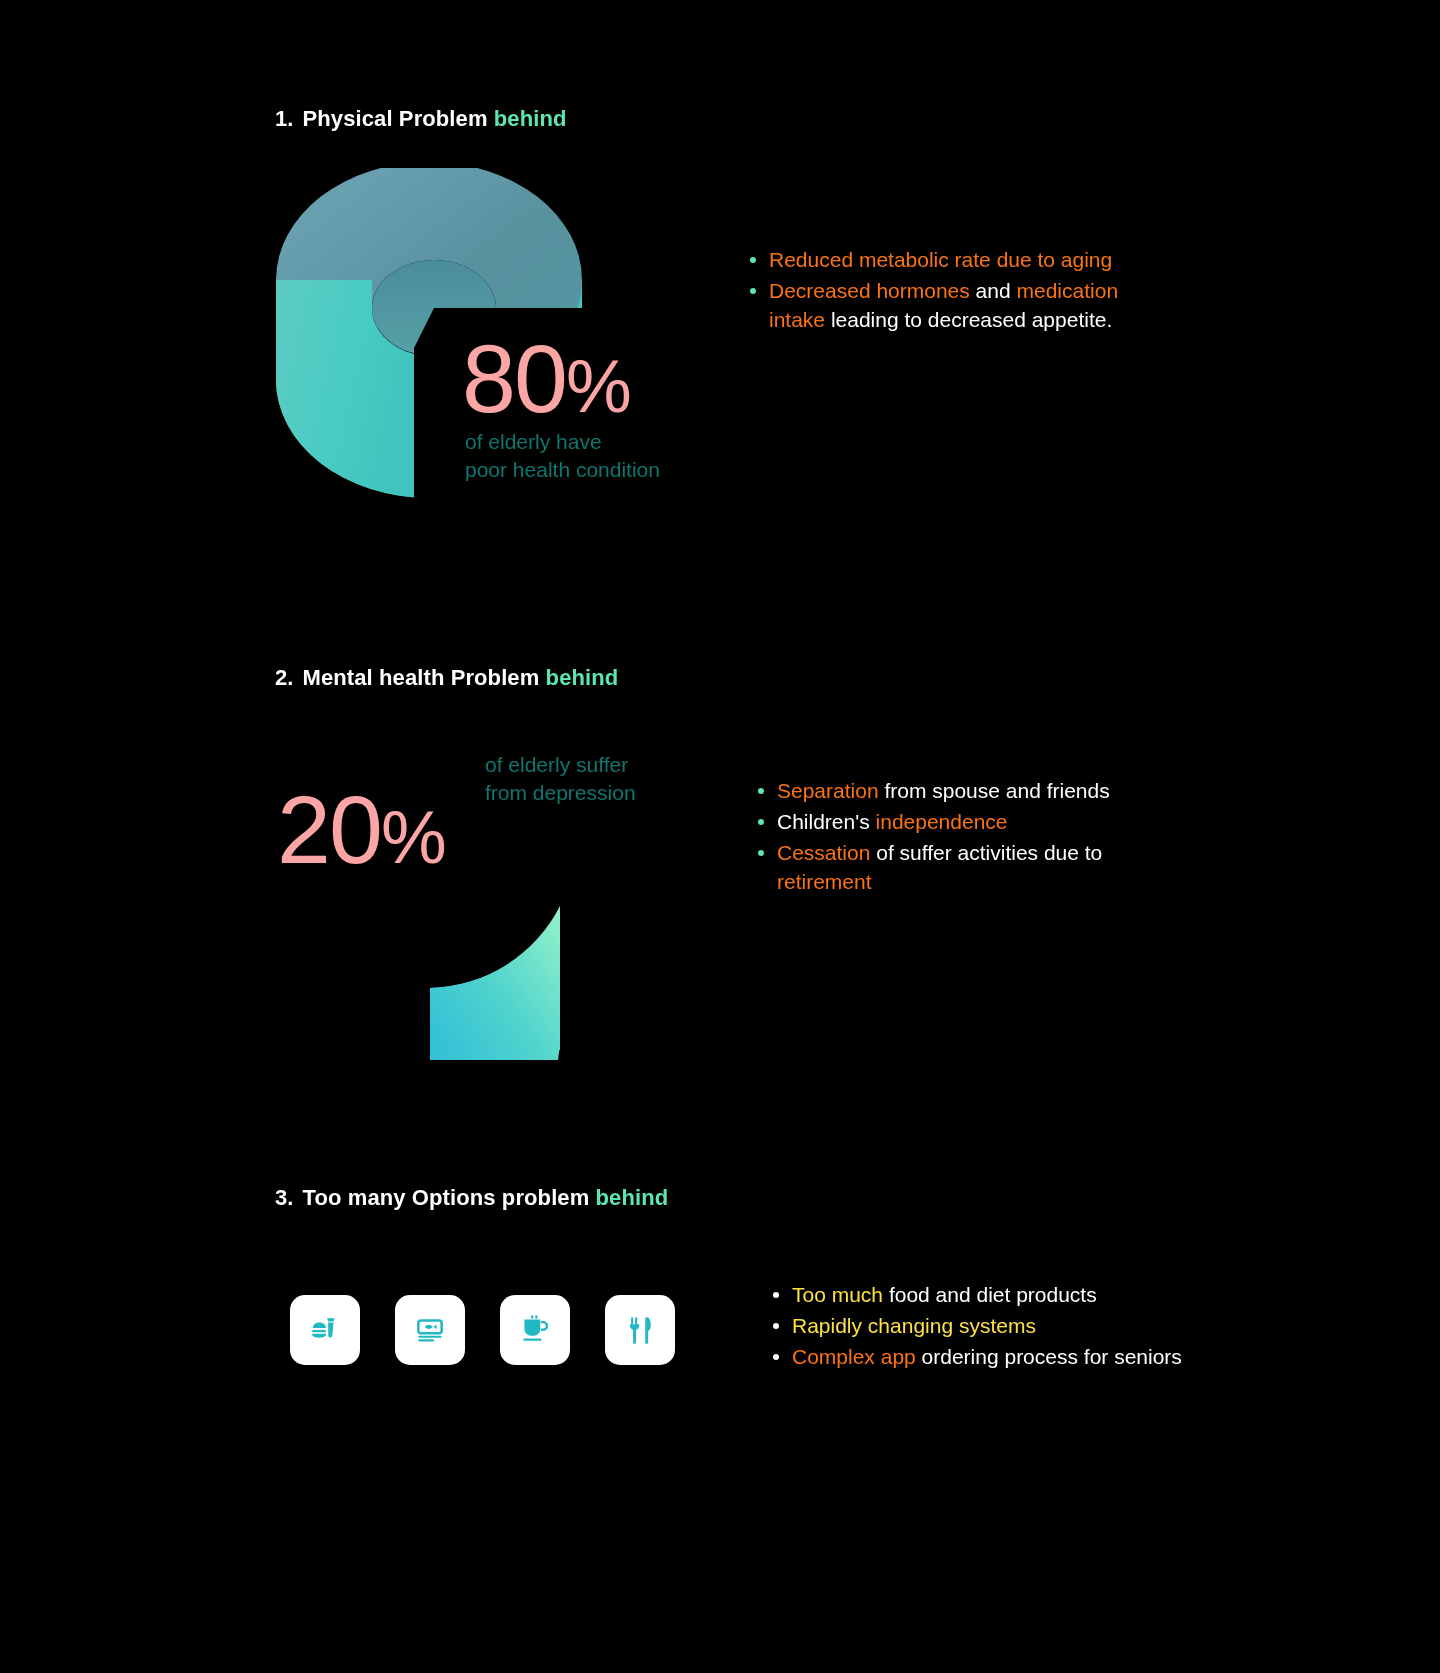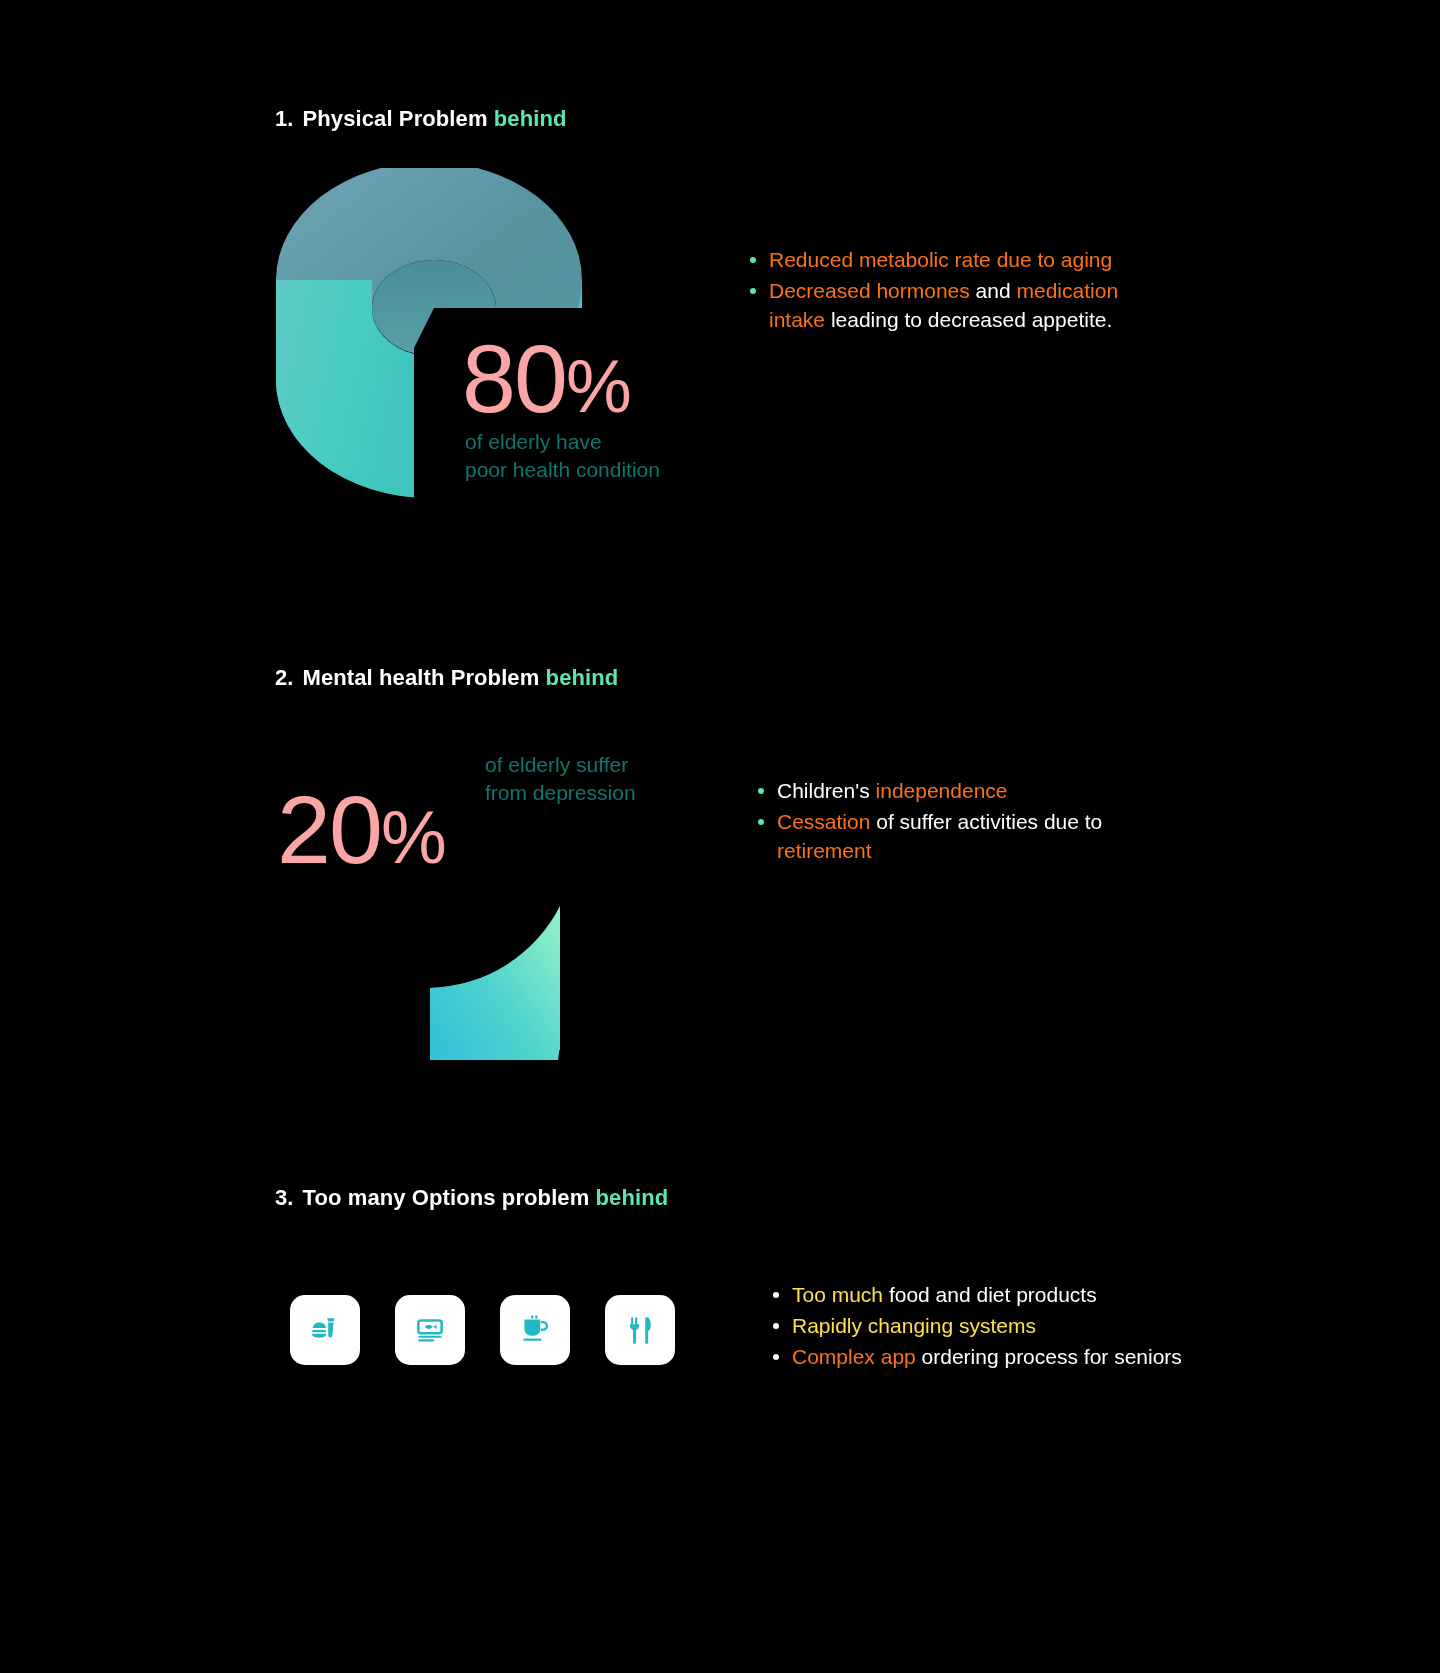--- a/index.html
+++ b/index.html
@@ -153,20 +153,21 @@
           <stop offset="45%" stop-color="#4FD3CD"></stop>
           <stop offset="100%" stop-color="#8FF0C9"></stop>
         </linearGradient>
       </defs>
       <path d="M 22,170 L 22,98 A 150,150 0 0 0 152,18 L 152,16 L 152,150 A 150,150 0 0 1 150,170 Z" fill="url(#gWedge)"></path>
       <path d="M 22,98 A 150,150 0 0 0 152,16 L 152,160 L 22,160 Z" fill="url(#gWedge)"></path>
     </svg>
   </div>
 
   <ul class="bullets" style="left:750px; top:776px; width:400px;">
+      <li><em>Separation</em><span> from spouse and friends</span></li>
       <li><span>Children's </span><em>independence</em></li>
       <li><em>Cessation</em><span> of suffer activities due to </span><em>retirement</em></li>
     </ul>
 
   <div class="heading" style="left:275px; top:1185px;">
     <span class="num">3.</span><span>Too many Options problem</span> <span class="accent">behind</span>
   </div>
 
   <div class="cards">
     <div class="card">

